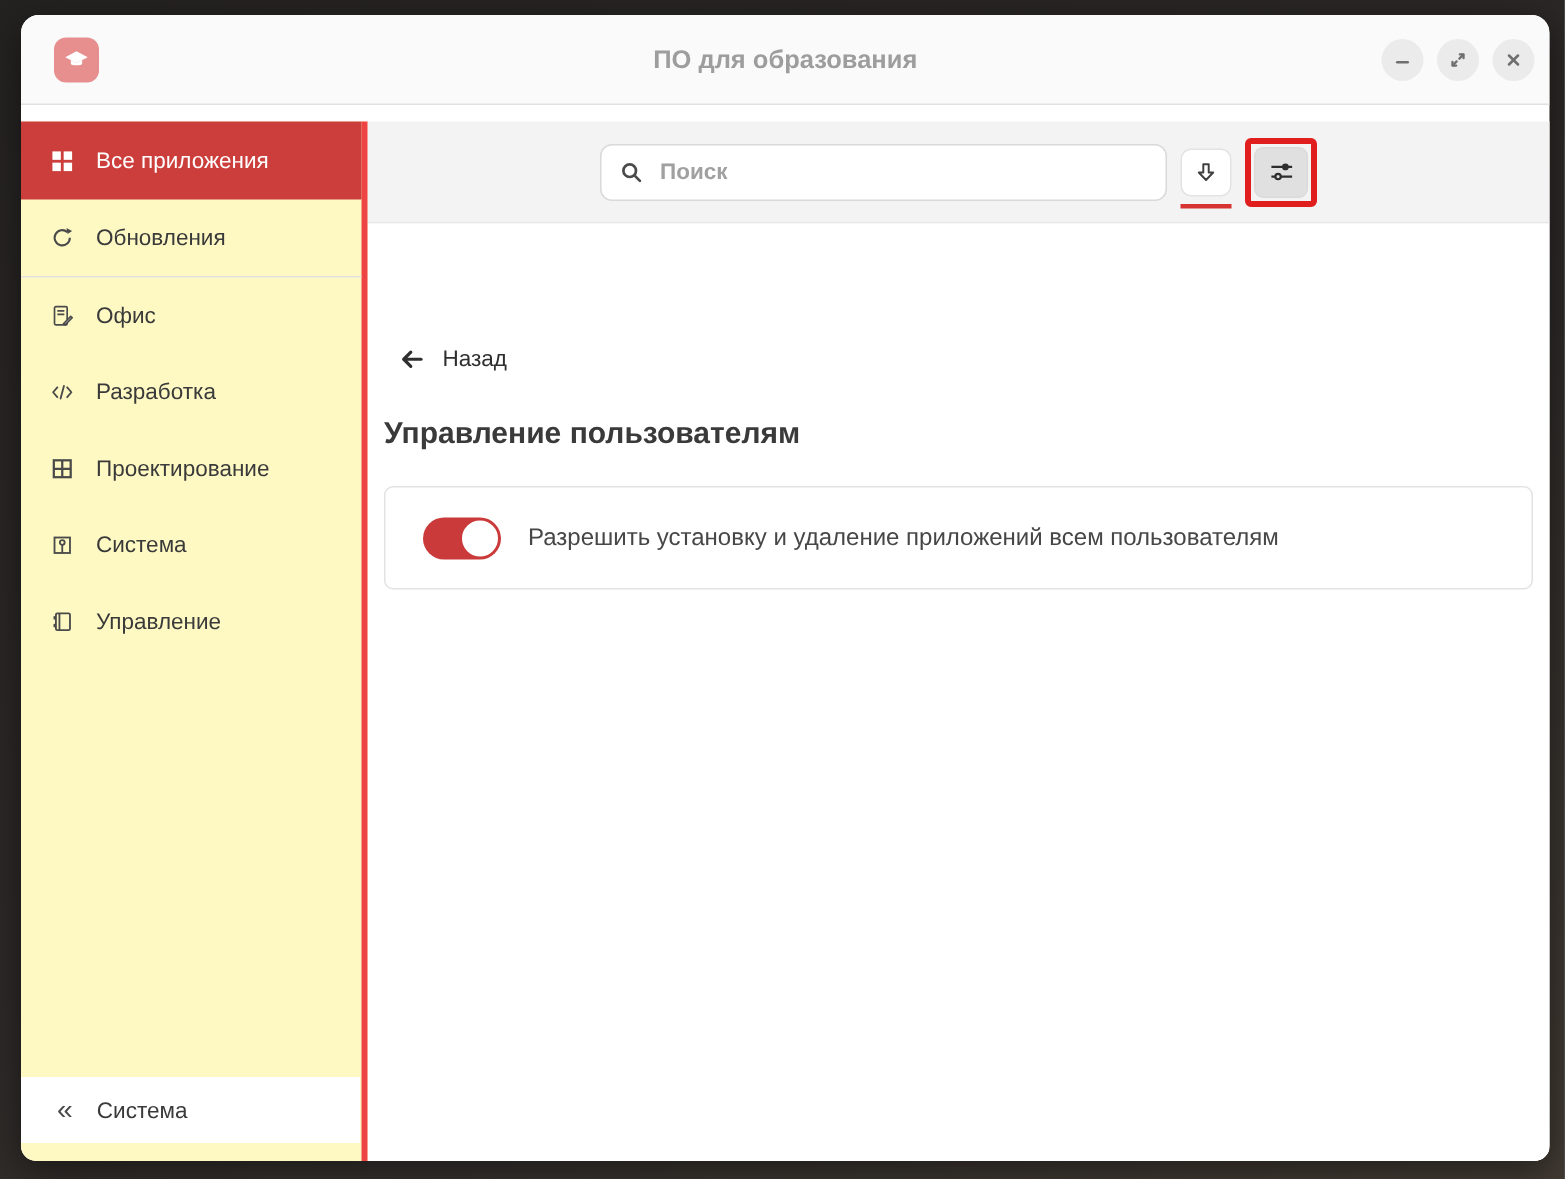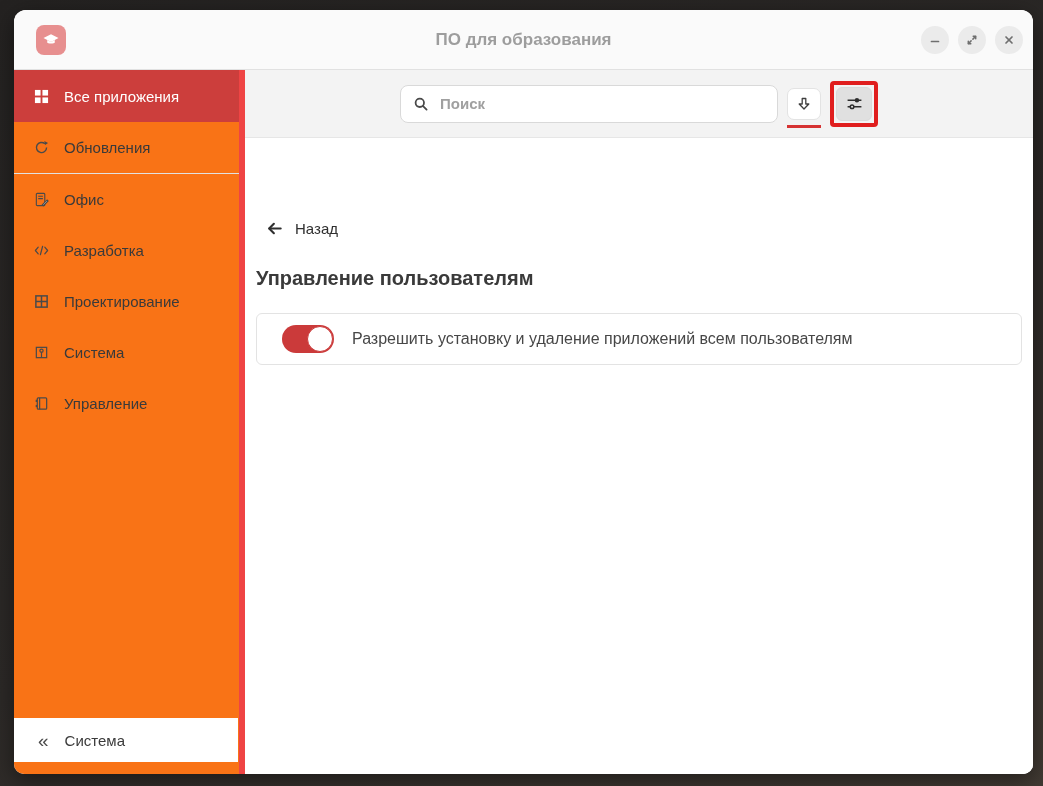--- a/index.html
+++ b/index.html
@@ -1,34 +1,34 @@
 <!DOCTYPE html>
 <html><head>
 <meta charset="utf-8">
 <style>
   html,body{margin:0;padding:0;background:#1e1c1b;}
   *{box-sizing:border-box;font-family:"Liberation Sans", sans-serif;}
   .canvas{position:relative;width:1043px;height:786px;overflow:hidden;
     background:linear-gradient(155deg,#242221 0%,#2c2927 55%,#413a33 100%);}
   .window{position:absolute;left:14px;top:10px;width:1019px;height:764px;
     background:#fff;border-radius:12px 12px 10px 10px;overflow:hidden;
-    display:flex;flex-direction:column;box-shadow:0 6px 22px rgba(0,0,0,.45);}
+    display:flex;flex-direction:column;box-shadow:0 6px 22px rgba(0,0,0,.45);gap:11px;}
   
   .titlebar{position:relative;height:60px;flex:0 0 60px;background:#fafafa;
     border-bottom:1px solid #e1e1e1;display:flex;align-items:center;}
   .app-icon{position:absolute;left:22px;top:15px;width:30px;height:30px;border-radius:8px;
     background:#e78f8f;display:flex;align-items:center;justify-content:center;}
   .win-title{flex:1;text-align:center;font-size:17px;font-weight:bold;color:#9d9d9d;}
   .controls{position:absolute;right:10px;top:16px;display:flex;gap:9px;}
   .ctrl{width:28px;height:28px;border-radius:50%;background:#ebebeb;border:none;padding:0;
     display:flex;align-items:center;justify-content:center;cursor:pointer;color:#6f6f6f;}
   
   .body{flex:1;display:flex;min-height:0;}
-  .sidebar{position:relative;width:231px;flex:0 0 231px;background:#f97316;
-    border-right:6px solid #ef4444;}
+  .sidebar{position:relative;width:231px;flex:0 0 231px;background:#fef9c3;
+    border-right:4px solid #ef4444;}
   .side-item{height:51px;display:flex;align-items:center;padding-left:19px;
     color:#3a3a3a;font-size:15px;cursor:pointer;}
   .side-item .ic{width:17px;height:17px;margin-right:14px;display:flex;align-items:center;
     justify-content:center;color:#4a4a4a;}
   .side-item.selected{height:52px;background:#cc3e3c;color:#fff;}
   .side-item.selected .ic{color:#fff;}
   .side-divider{height:1px;background:#e2e2e2;}
   .collapse{position:absolute;left:0;right:1px;bottom:12px;height:44px;display:flex;
     align-items:center;padding-left:24px;color:#3a3a3a;font-size:15px;cursor:pointer;background:#fff;}
   .collapse .chev{font-size:19px;color:#4a4a4a;margin-right:16px;line-height:1;}
@@ -45,21 +45,21 @@
     display:flex;align-items:center;justify-content:center;cursor:pointer;padding:0;}
   .red-underline{position:absolute;left:0;right:0;bottom:-8px;height:3px;background:#d63333;}
   .annotation{border:4px solid #e01e1e;border-radius:4px;padding:2px;display:flex;
     align-items:center;justify-content:center;}
   .btn-filter{width:36px;height:34px;background:#e0e0e0;border:1px solid #dadada;border-radius:6px;
     display:flex;align-items:center;justify-content:center;cursor:pointer;padding:0;}
   .content{flex:1;background:#fff;padding:34px 11px 0 11px;}
   .back-row{display:flex;align-items:center;gap:12px;padding-left:10px;color:#2f2f2f;
     font-size:15px;cursor:pointer;width:max-content;margin-top:48px;}
   .page-title{margin:30px 0 0 0;font-size:20px;font-weight:bold;color:#3a3a3a;}
-  .card{margin-top:23px;border:1px solid #e3e3e3;border-radius:6px;background:#fff;height:52px;
+  .card{margin-top:23px;border:1px solid #e3e3e3;border-radius:6px;background:#fff;height:69px;
     display:flex;align-items:center;padding:0 25px;gap:18px;}
   .toggle{position:relative;width:52px;height:28px;border-radius:14px;background:#cb3a3a;
     flex:0 0 52px;cursor:pointer;}
   .toggle .knob{position:absolute;top:1px;right:1px;width:26px;height:26px;border-radius:50%;
     background:#fff;border:1.5px solid #cb3a3a;}
   .card-label{font-size:16px;color:#474747;}
   svg{display:block;}
 </style>
 </head>
 <body>

